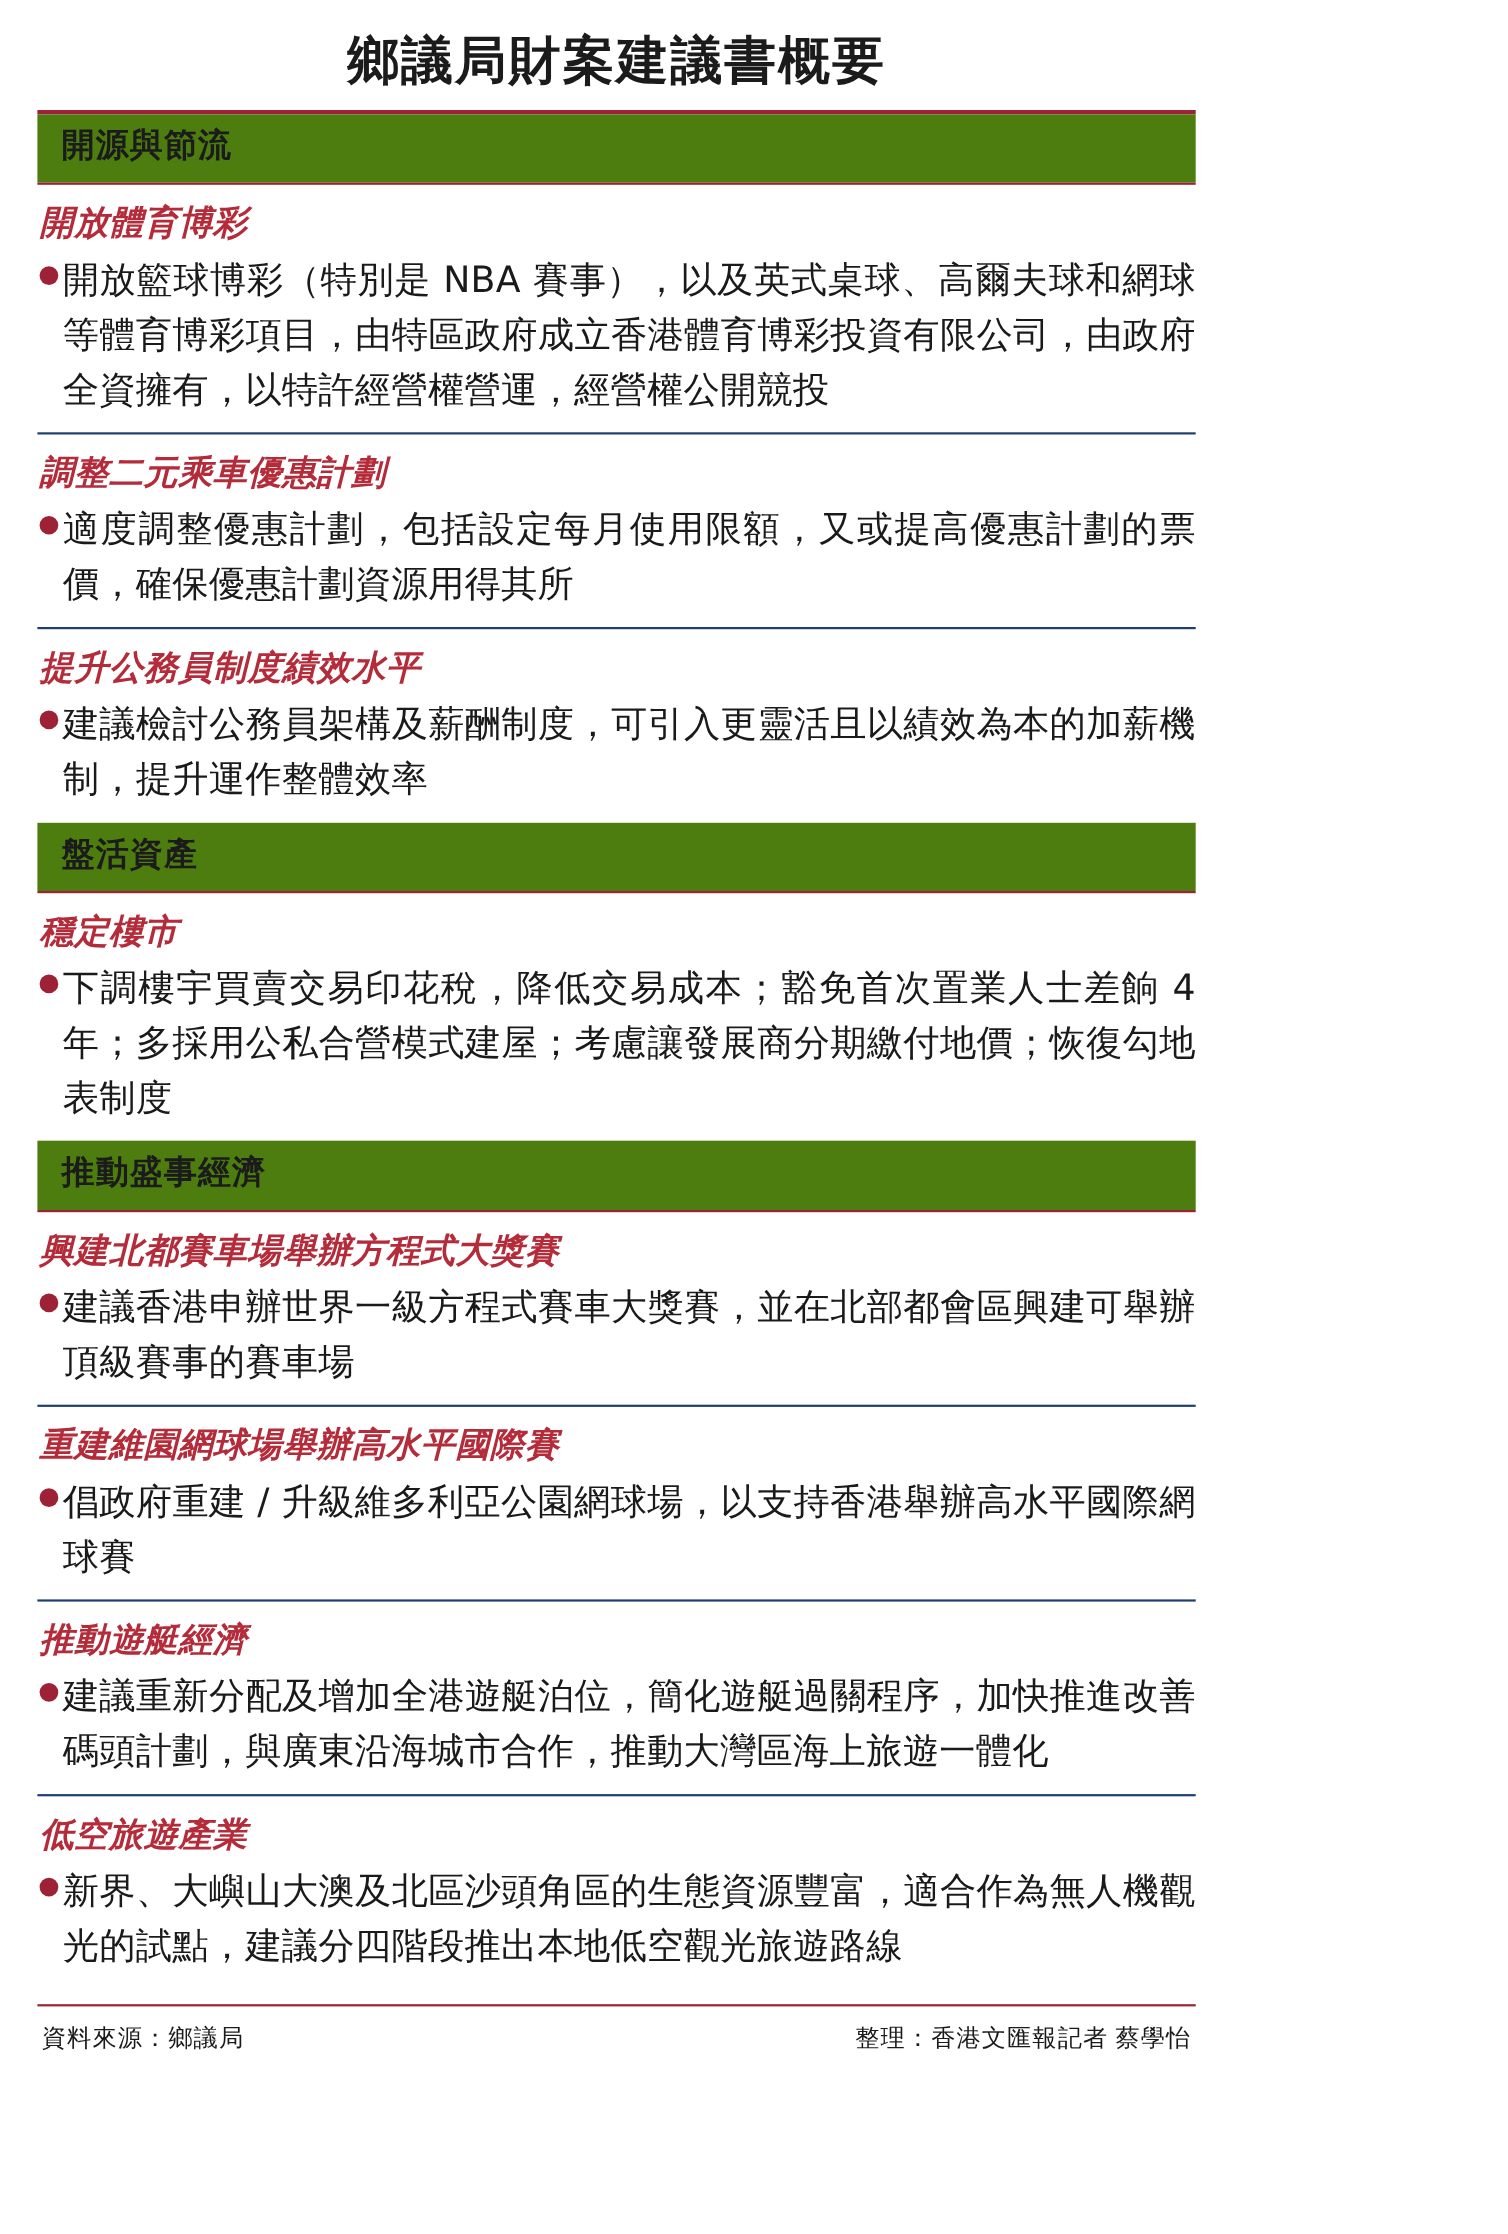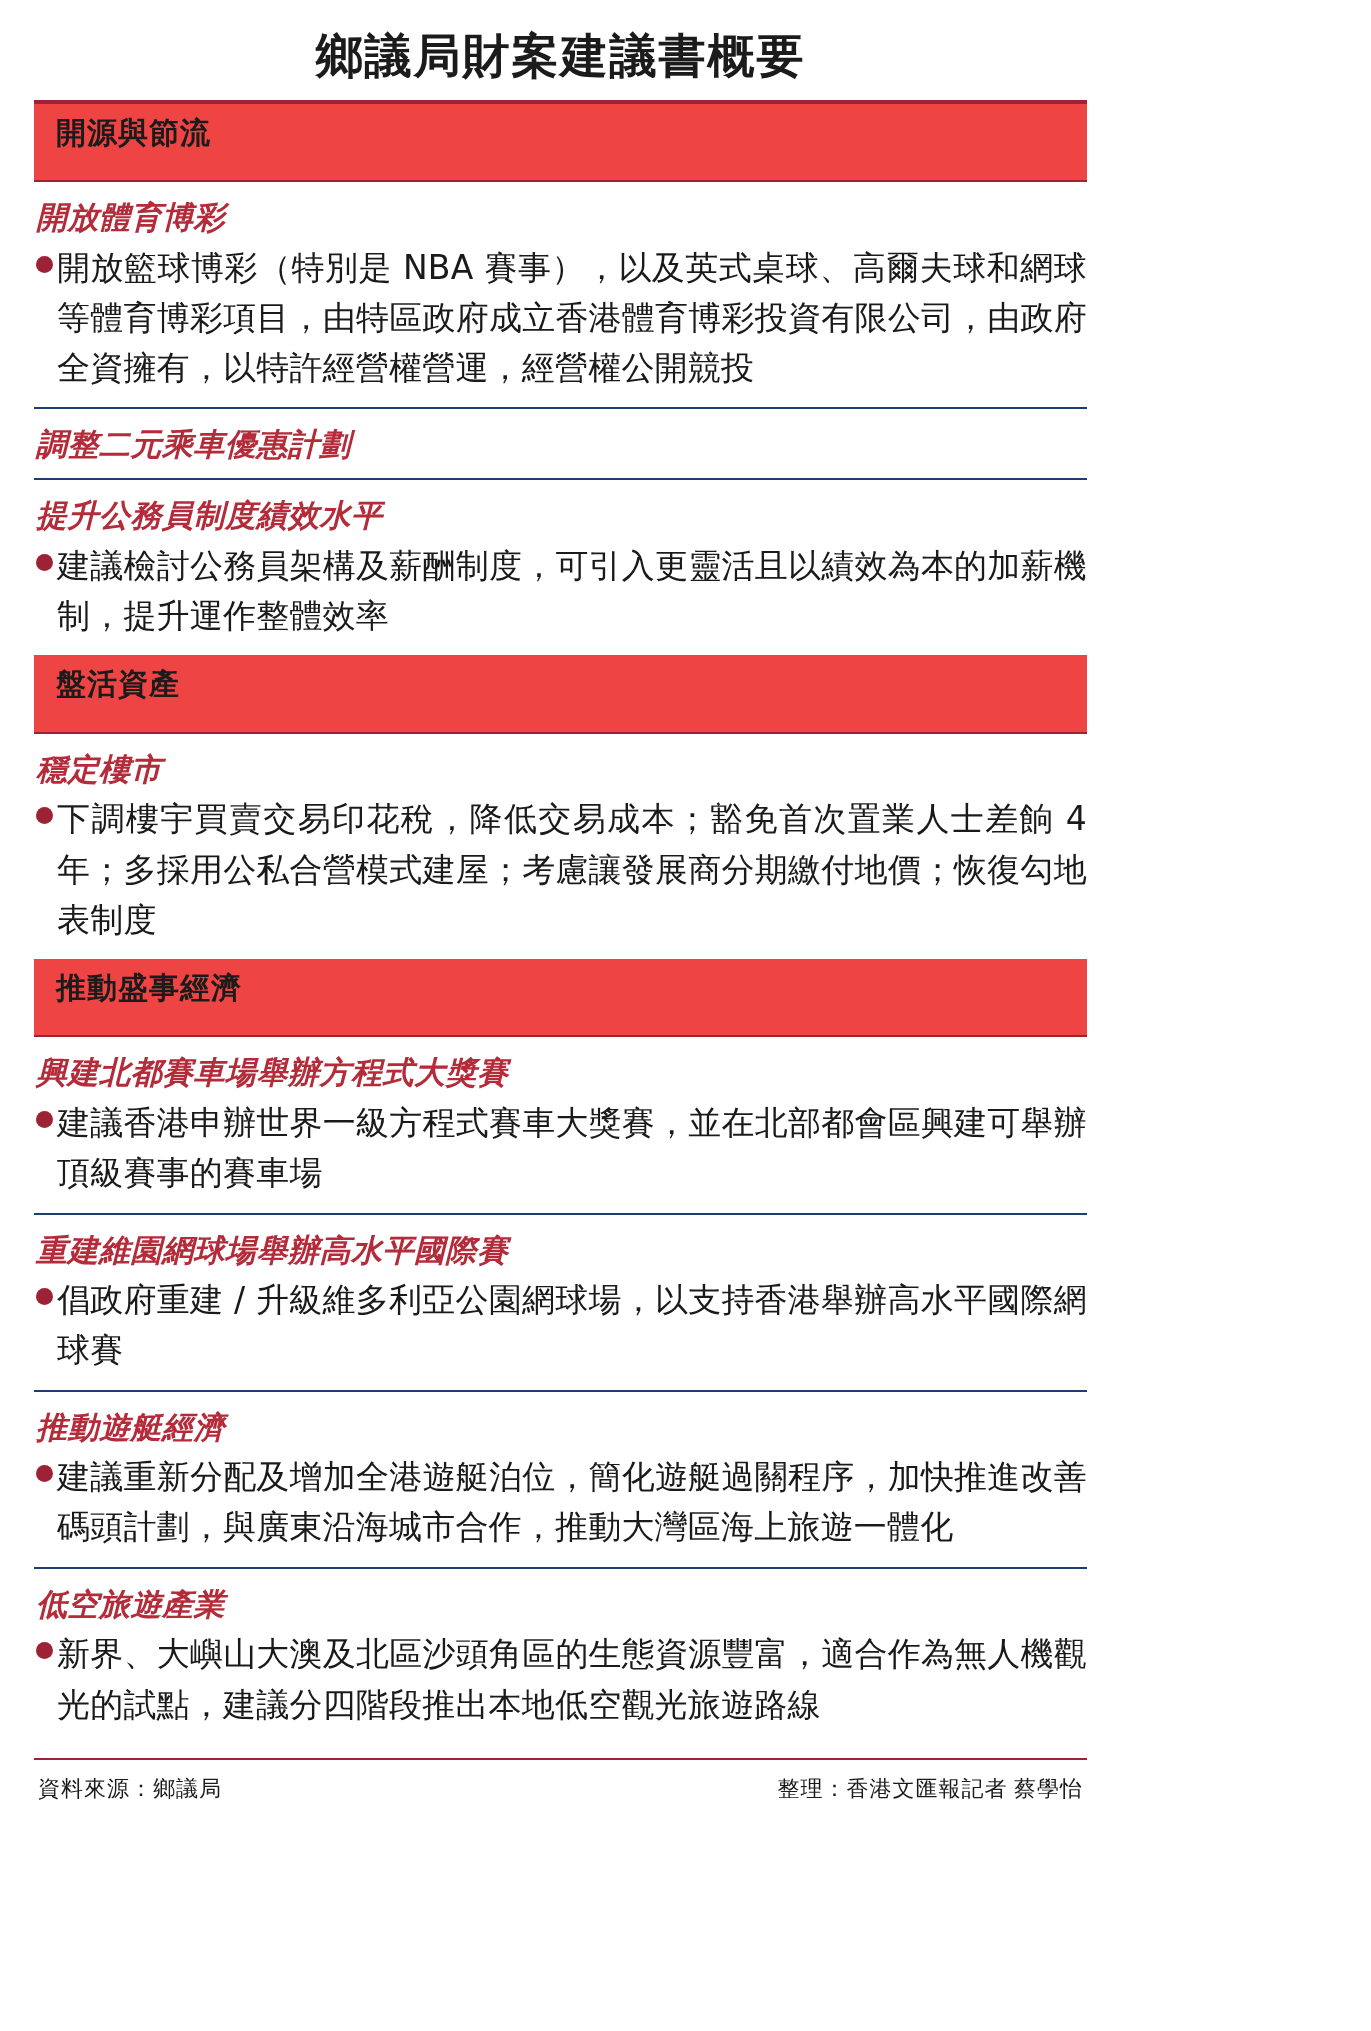--- a/index.html
+++ b/index.html
@@ -46,22 +46,22 @@
     width: 100%;
   }
   .rule-item {
     height: 2px;
     background: #1c3f70;
     width: 100%;
   }
 
   
   .section-band {
-    background: #ef4444;
-    padding: 12px 0 30px 22px;
+    background: #4d7c0f;
+    padding: 12px 0 16px 22px;
     font-size: 30px;
     font-weight: bold;
     color: #1b1b1b;
     letter-spacing: 1px;
     line-height: 1.15;
   }
 
   
   .item {
     padding: 10px 0 12px 0;
@@ -133,20 +133,24 @@
     <div class="item-title">開放體育博彩</div>
     <div class="bullet-row">
       <span class="bullet-dot"></span>
       <span class="bullet-text">開放籃球博彩（特別是 NBA 賽事），以及英式桌球、高爾夫球和網球等體育博彩項目，由特區政府成立香港體育博彩投資有限公司，由政府全資擁有，以特許經營權營運，經營權公開競投</span>
     </div>
   </div>
   <div class="rule-item"></div>
 
   <div class="item">
     <div class="item-title">調整二元乘車優惠計劃</div>
+    <div class="bullet-row">
+      <span class="bullet-dot"></span>
+      <span class="bullet-text">適度調整優惠計劃，包括設定每月使用限額，又或提高優惠計劃的票價，確保優惠計劃資源用得其所</span>
+    </div>
   </div>
   <div class="rule-item"></div>
 
   <div class="item">
     <div class="item-title">提升公務員制度績效水平</div>
     <div class="bullet-row">
       <span class="bullet-dot"></span>
       <span class="bullet-text">建議檢討公務員架構及薪酬制度，可引入更靈活且以績效為本的加薪機制，提升運作整體效率</span>
     </div>
   </div>

